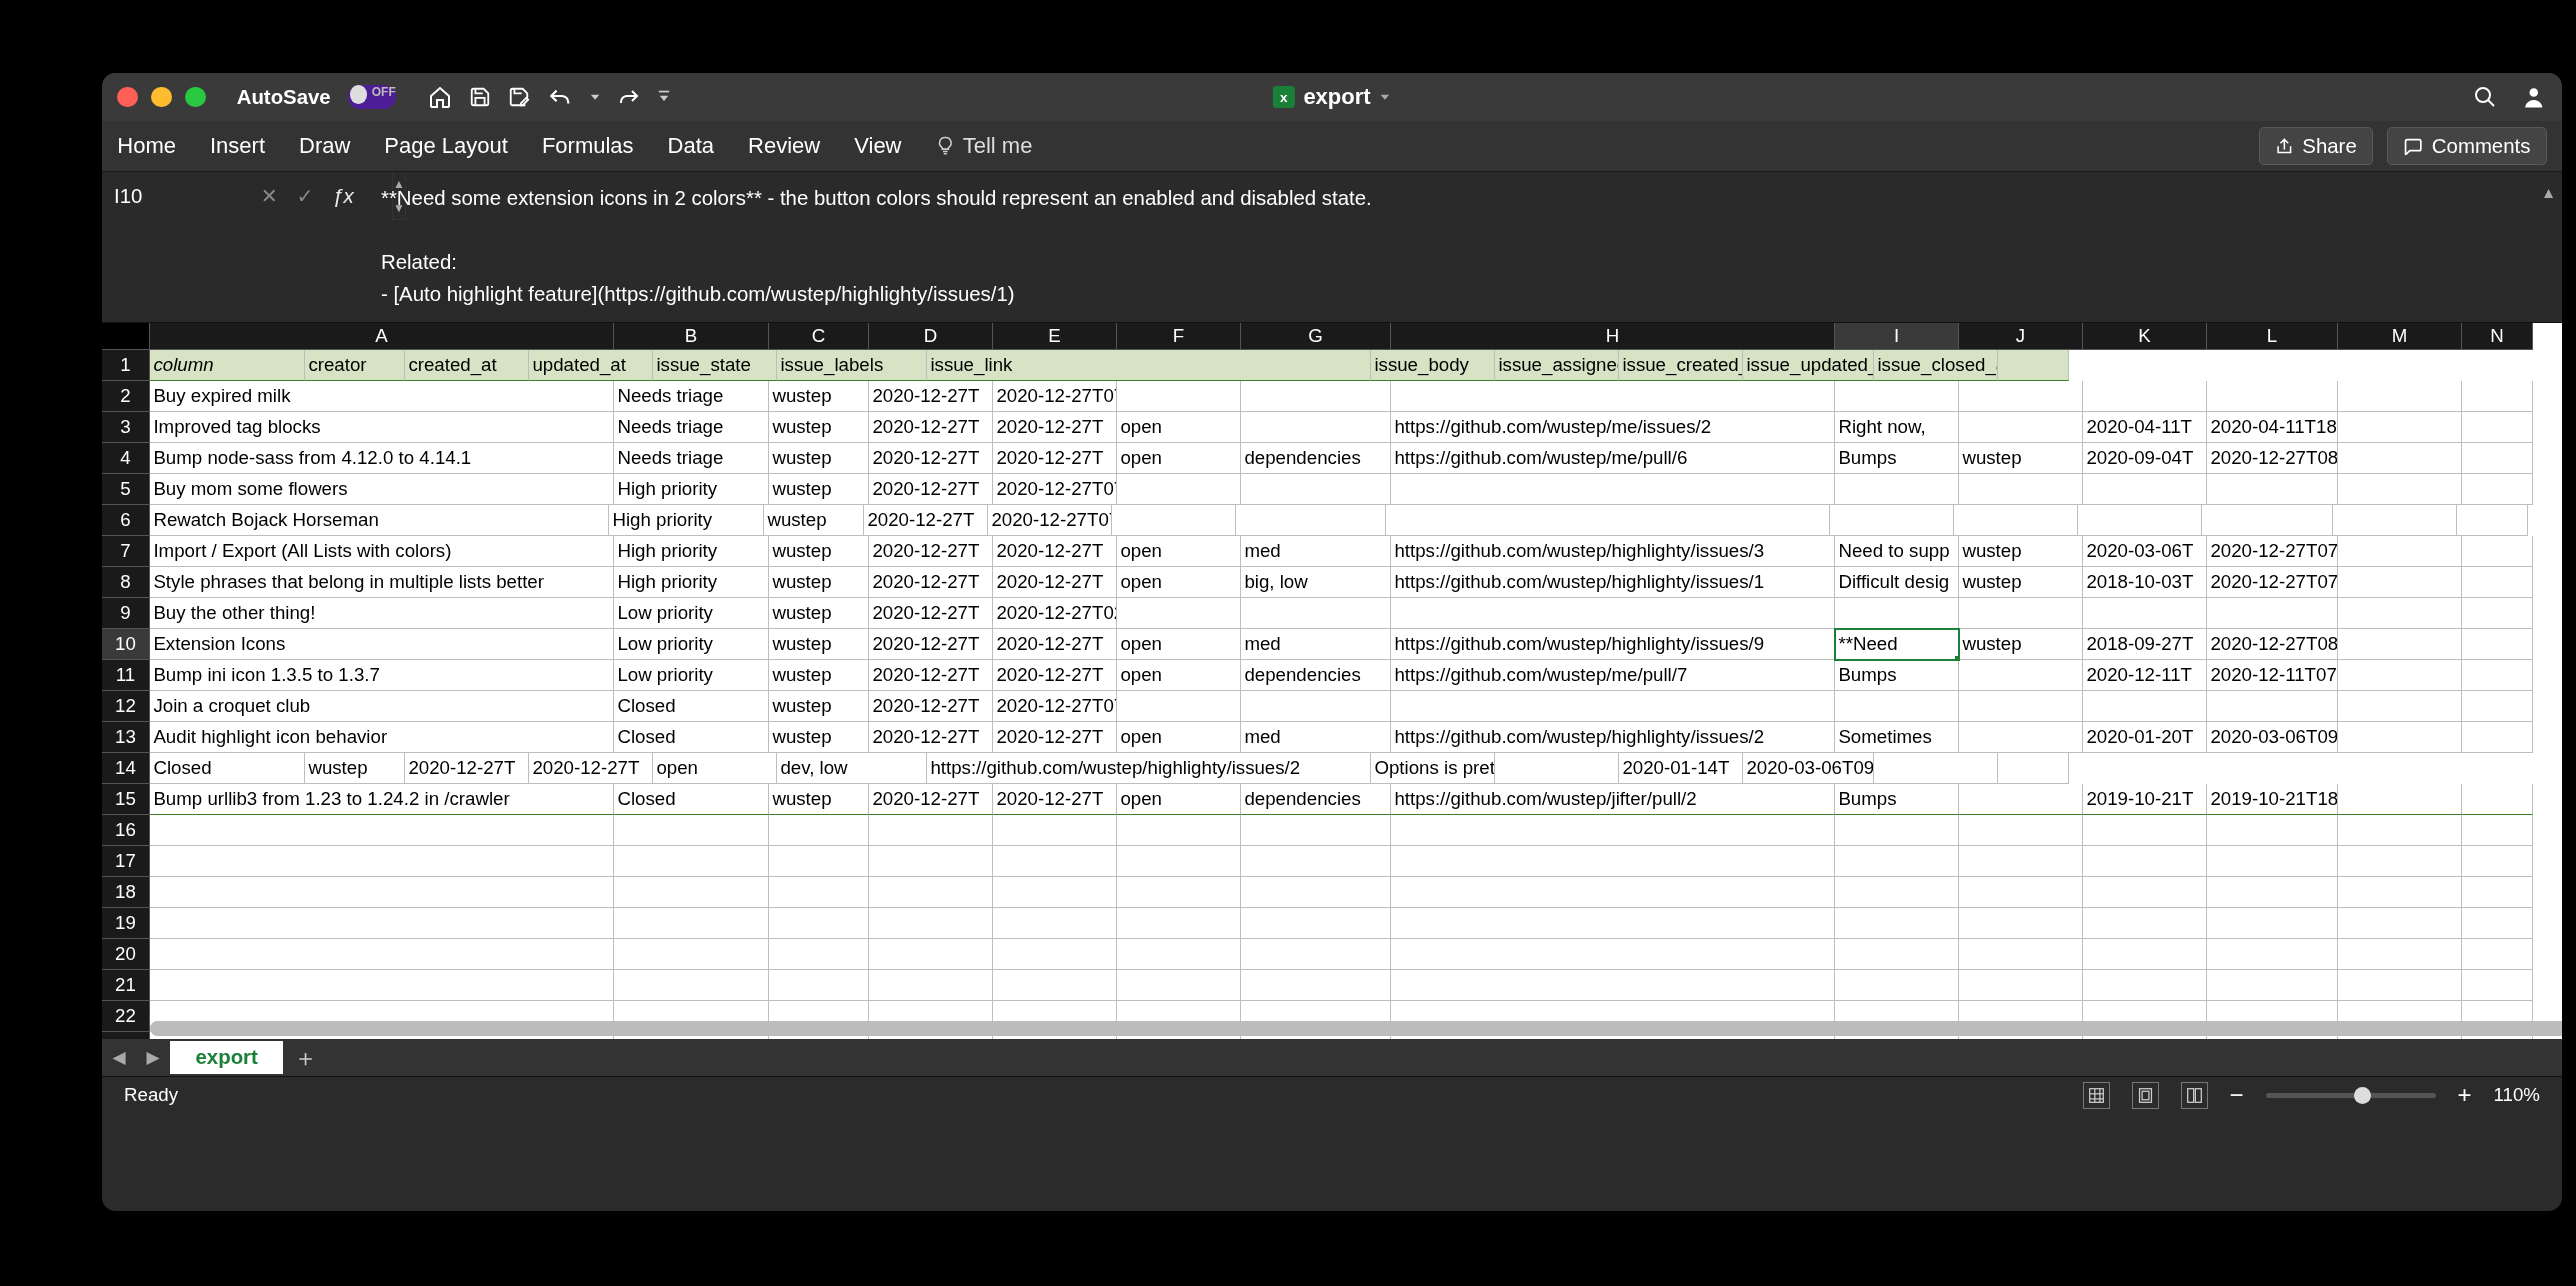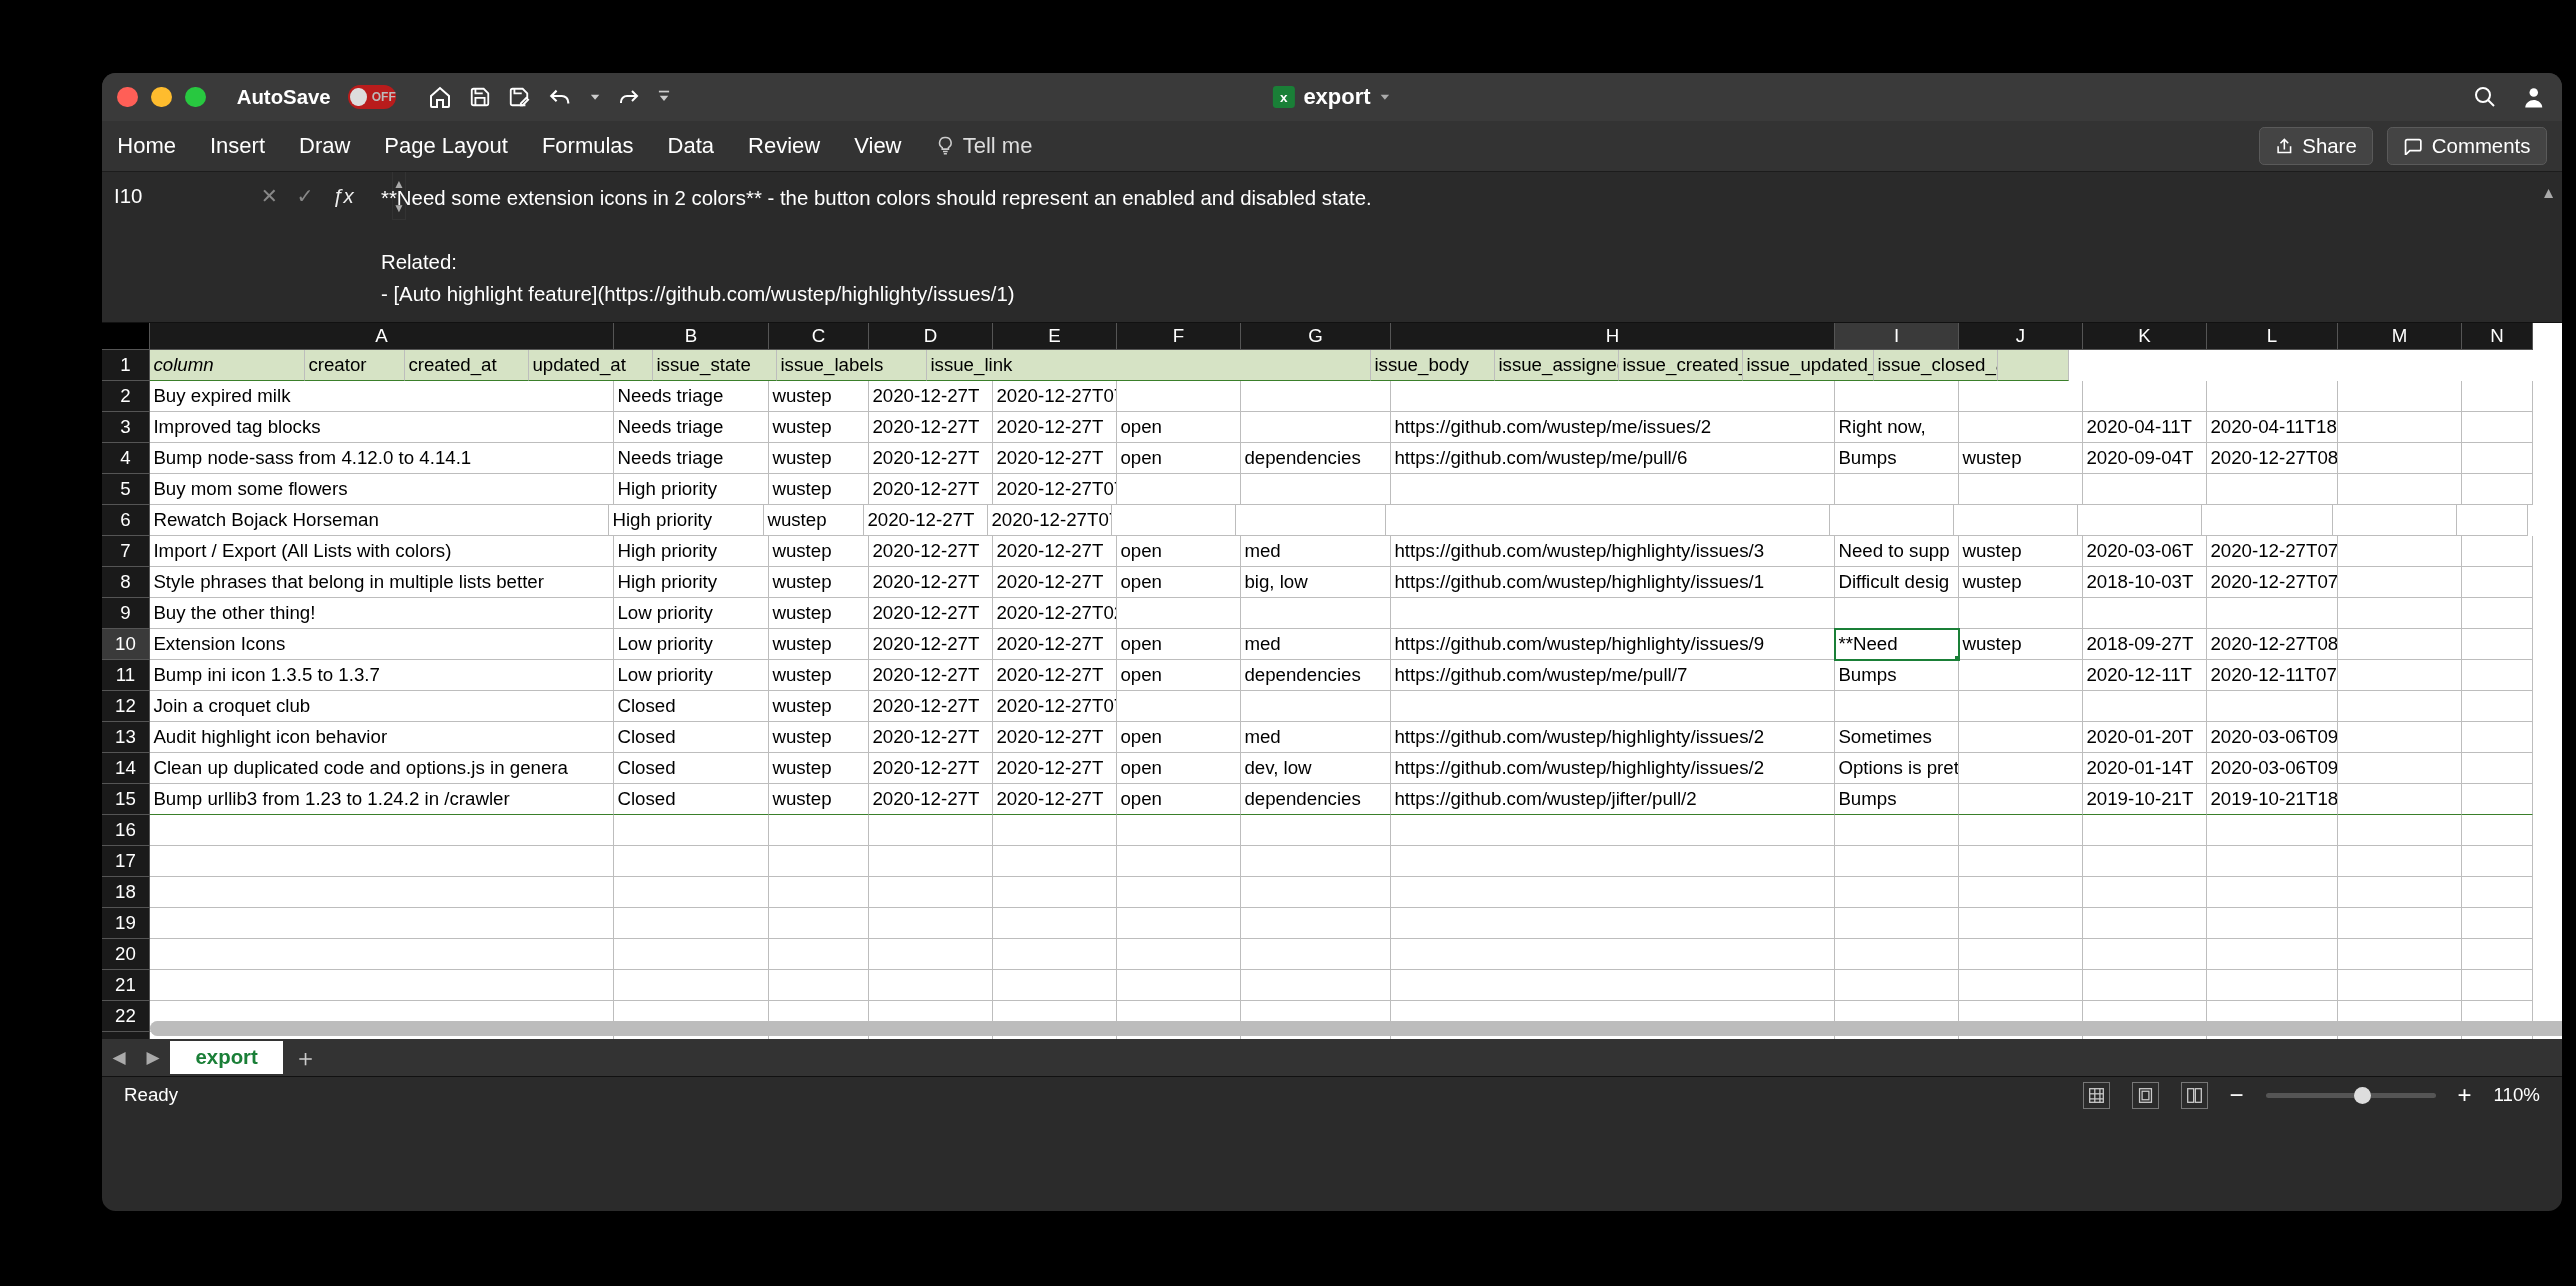--- a/index.html
+++ b/index.html
@@ -10,21 +10,21 @@
   }
 
   
   .titlebar {
     height: 48px; background: #3a3a3a; display: flex; align-items: center; padding: 0 15.3px;
   }
   .traffic { display: flex; gap: 13.6px; margin-right: 31px; }
   .dot { width: 20.4px; height: 20.4px; border-radius: 50%; }
   .dot.red { background:#ff5f57; } .dot.yellow { background:#febc2e; } .dot.green { background:#28c840; }
   .autosave { display:flex; align-items:center; gap:17px; color:#fff; font-size:20.4px; font-weight:600; margin-right:24px;}
-  .switch { width:48px; height:24px; border-radius:17px; background:#b91c1c; position:relative; display:flex; align-items:center; }
+  .switch { width:48px; height:24px; border-radius:17px; background:#4c1d95; position:relative; display:flex; align-items:flex-start; }
   .switch .knob { width:18.7px; height:18.7px; background:#ddd; border-radius:50%; margin-left:2.6px; }
   .switch .off { color:#bbb; font-size:12px; margin-left:5.1px; font-weight:700;}
   .ticons { display:flex; gap:17px; margin-left:8.5px; align-items:center; color:#fff; }
   .ticons .ico { display:inline-flex; }
   .title-center { position:absolute; left:50%; transform:translateX(-50%); display:flex; align-items:center; gap:8.5px; color:#fff; font-size:22px; font-weight:600;}
   .xls-badge { width:22px; height:22px; background:#1a7f37; border-radius:3.4px; display:flex; align-items:center; justify-content:center; color:#fff; font-size:13.6px; font-weight:700;}
   .title-right { margin-left:auto; display:flex; gap:24px; color:#fff; align-items:center;}
 
   
   .ribbon { height:51px; background:#333; display:flex; align-items:center; padding:0 15.3px; color:#fff; font-size:22px; gap:34px; border-bottom:0.9px solid #1c1c1c;}
@@ -460,21 +460,20 @@
           <div class="cell" style="width: 150px;">med</div>
           <div class="cell" style="width: 444px;">https://github.com/wustep/highlighty/issues/2</div>
           <div class="cell" style="width: 124px;">Sometimes</div>
           <div class="cell" style="width: 124px;"></div>
           <div class="cell" style="width: 124px;">2020-01-20T</div>
           <div class="cell" style="width: 131px;">2020-03-06T09:28:52Z</div>
           <div class="cell" style="width: 124px;"></div>
           <div class="cell" style="width: 71px;"></div>
         </div>
         <div class="row">
-          <div class="cell" style="width: 464px;">Clean up duplicated code and options.js in genera</div>
           <div class="cell" style="width: 155px;">Closed</div>
           <div class="cell" style="width: 100px;">wustep</div>
           <div class="cell" style="width: 124px;">2020-12-27T</div>
           <div class="cell" style="width: 124px;">2020-12-27T</div>
           <div class="cell" style="width: 124px;">open</div>
           <div class="cell" style="width: 150px;">dev, low</div>
           <div class="cell" style="width: 444px;">https://github.com/wustep/highlighty/issues/2</div>
           <div class="cell" style="width: 124px;">Options is pretty large with</div>
           <div class="cell" style="width: 124px;"></div>
           <div class="cell" style="width: 124px;">2020-01-14T</div>

